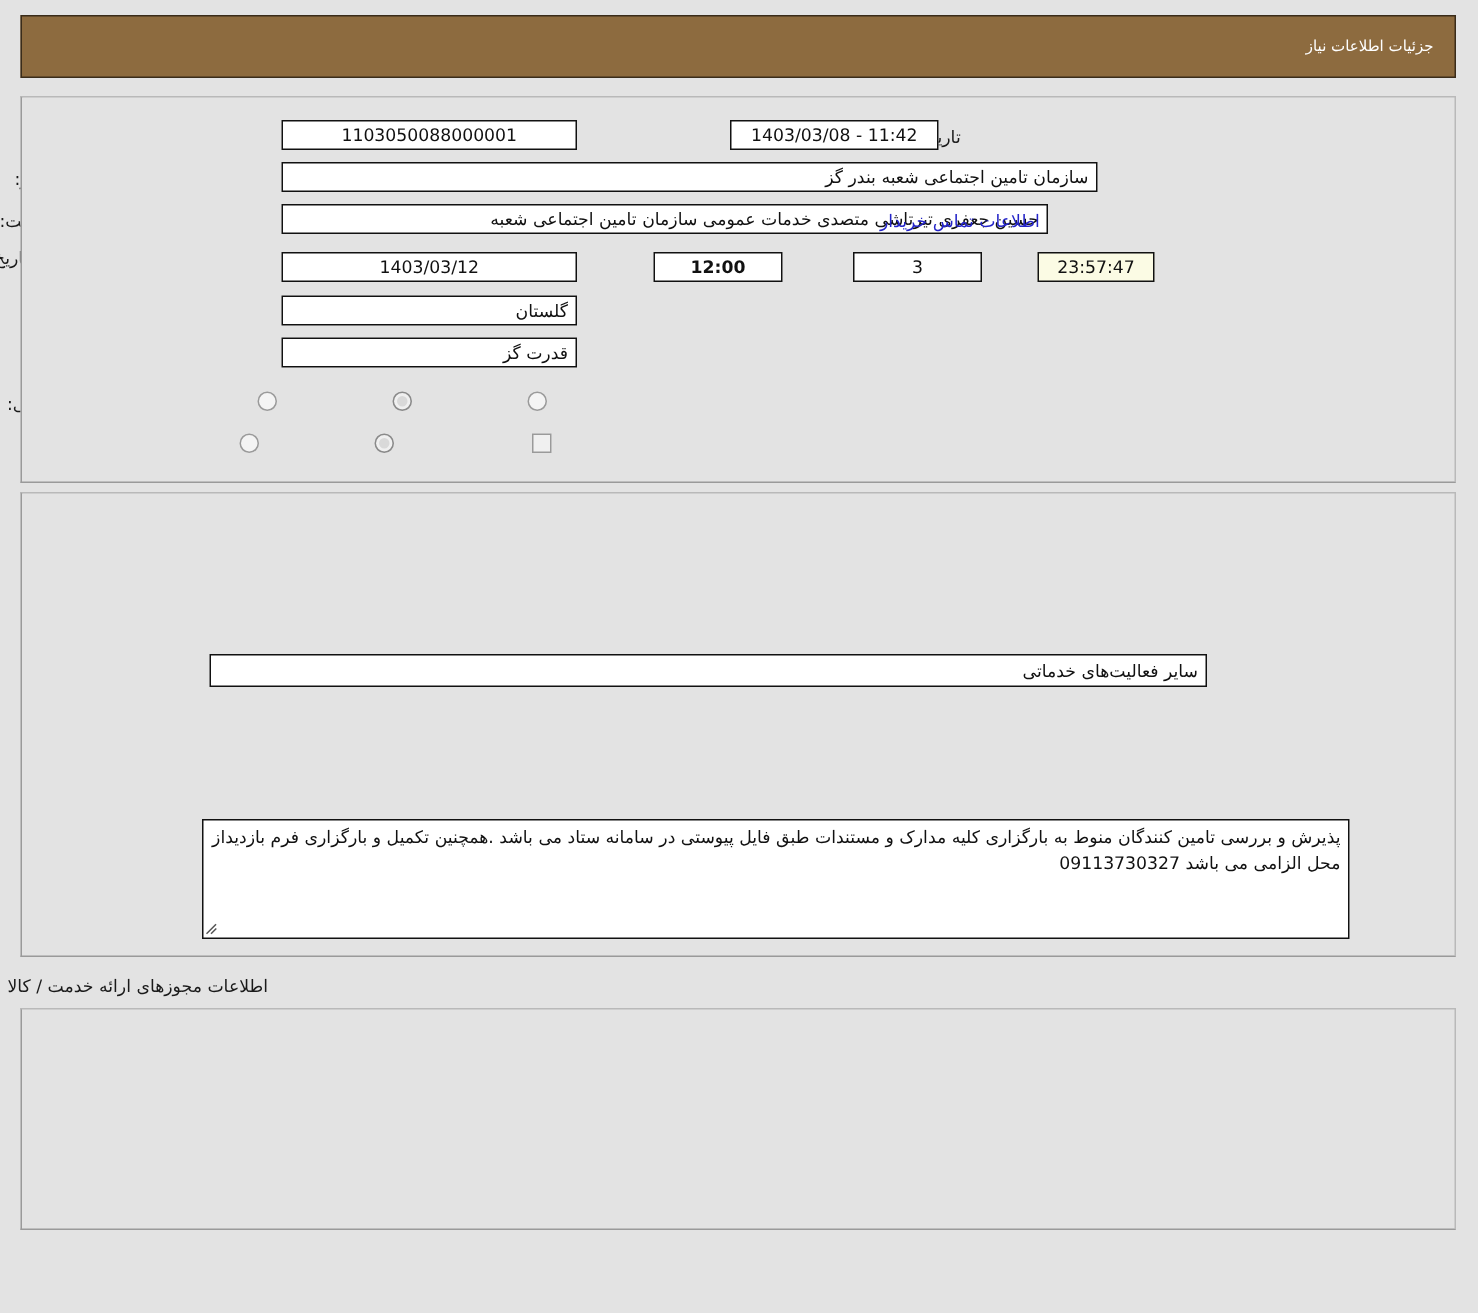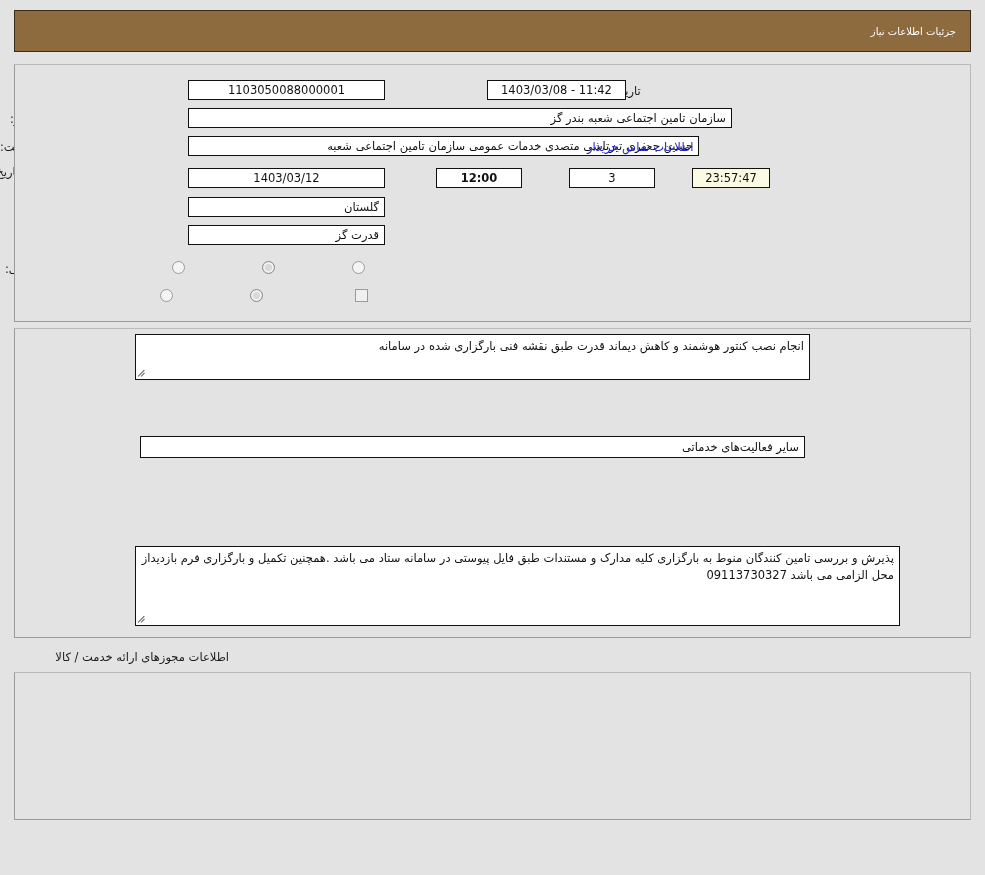--- a/index.html
+++ b/index.html
@@ -240,24 +240,20 @@
 
   <div class="radio sel" style="right:722px; top:289px; z-index:2;"></div>
   <div class="lbl" style="right:662px; top:291px;">متوسط</div>
 
   <div class="chk" style="right:617px; top:289px; z-index:2;"></div>
   <div class="lbl" style="right:143px; top:291px;">پرداخت تمام یا بخشی از مبلغ خرید،از محل "اسناد خزانه اسلامی" خواهد بود.</div>
 
   <div class="panel" id="panel-mid"></div>
 
   <div class="section-h" style="right:862px; top:338px;">شرح کلي نیاز:</div>
-  <div class="ta" style="right:175px; top:334px; width:675px; height:46px; z-index:2;">
-    <span>انجام نصب کنتور هوشمند و کاهش دیماند قدرت طبق نقشه فنی بارگزاری شده در سامانه</span>
-    <span class="grip"></span>
-  </div>
 
   <div class="section-h" style="right:800px; top:394px;">اطلاعات خدمات مورد نیاز</div>
 
   <div class="section-h" style="right:862px; top:439px;">گروه خدمت:</div>
   <div class="fld" style="right:180px; top:436px; width:665px; height:22px; line-height:20px; z-index:2;padding-left:12px;">سایر فعالیت‌های خدماتی</div>
 
   <table class="grid bordered" id="services-table" style="right:48px; top:476px; width:889px;">
     <thead>
       <tr>
         <th style="width:34px;">ردیف</th>
@@ -279,21 +275,21 @@
       </tr>
     </tbody>
   </table>
 
   <div class="section-h" style="right:862px; top:585px;">توضیحات خریدار:</div>
   <div class="ta" style="right:85px; top:546px; width:765px; height:80px; z-index:2;">
     <span>پذیرش و بررسی تامین کنندگان منوط به بارگزاری کلیه مدارک و مستندات طبق فایل پیوستی در سامانه ستاد می باشد .همچنین تکمیل و بارگزاری فرم بازدیداز محل الزامی می باشد 09113730327</span>
     <span class="grip"></span>
   </div>
 
-  <div class="sub-title" style="right:756px; top:650px;">اطلاعات مجوزهای ارائه خدمت / کالا</div>
+  <div class="sub-title" style="right:806px; top:650px;">اطلاعات مجوزهای ارائه خدمت / کالا</div>
 
   <div class="panel" id="panel-bot"></div>
 
   <table class="grid bordered" id="permits-table" style="right:40px; top:727px; width:905px;">
     <thead>
       <tr>
         <th style="width:200px;">الزامی بودن ارائه مجوز</th>
         <th style="width:480px;">اعلام وضعیت مجوز توسط تامین کننده</th>
         <th style="width:225px;">جزئیات</th>
       </tr>

